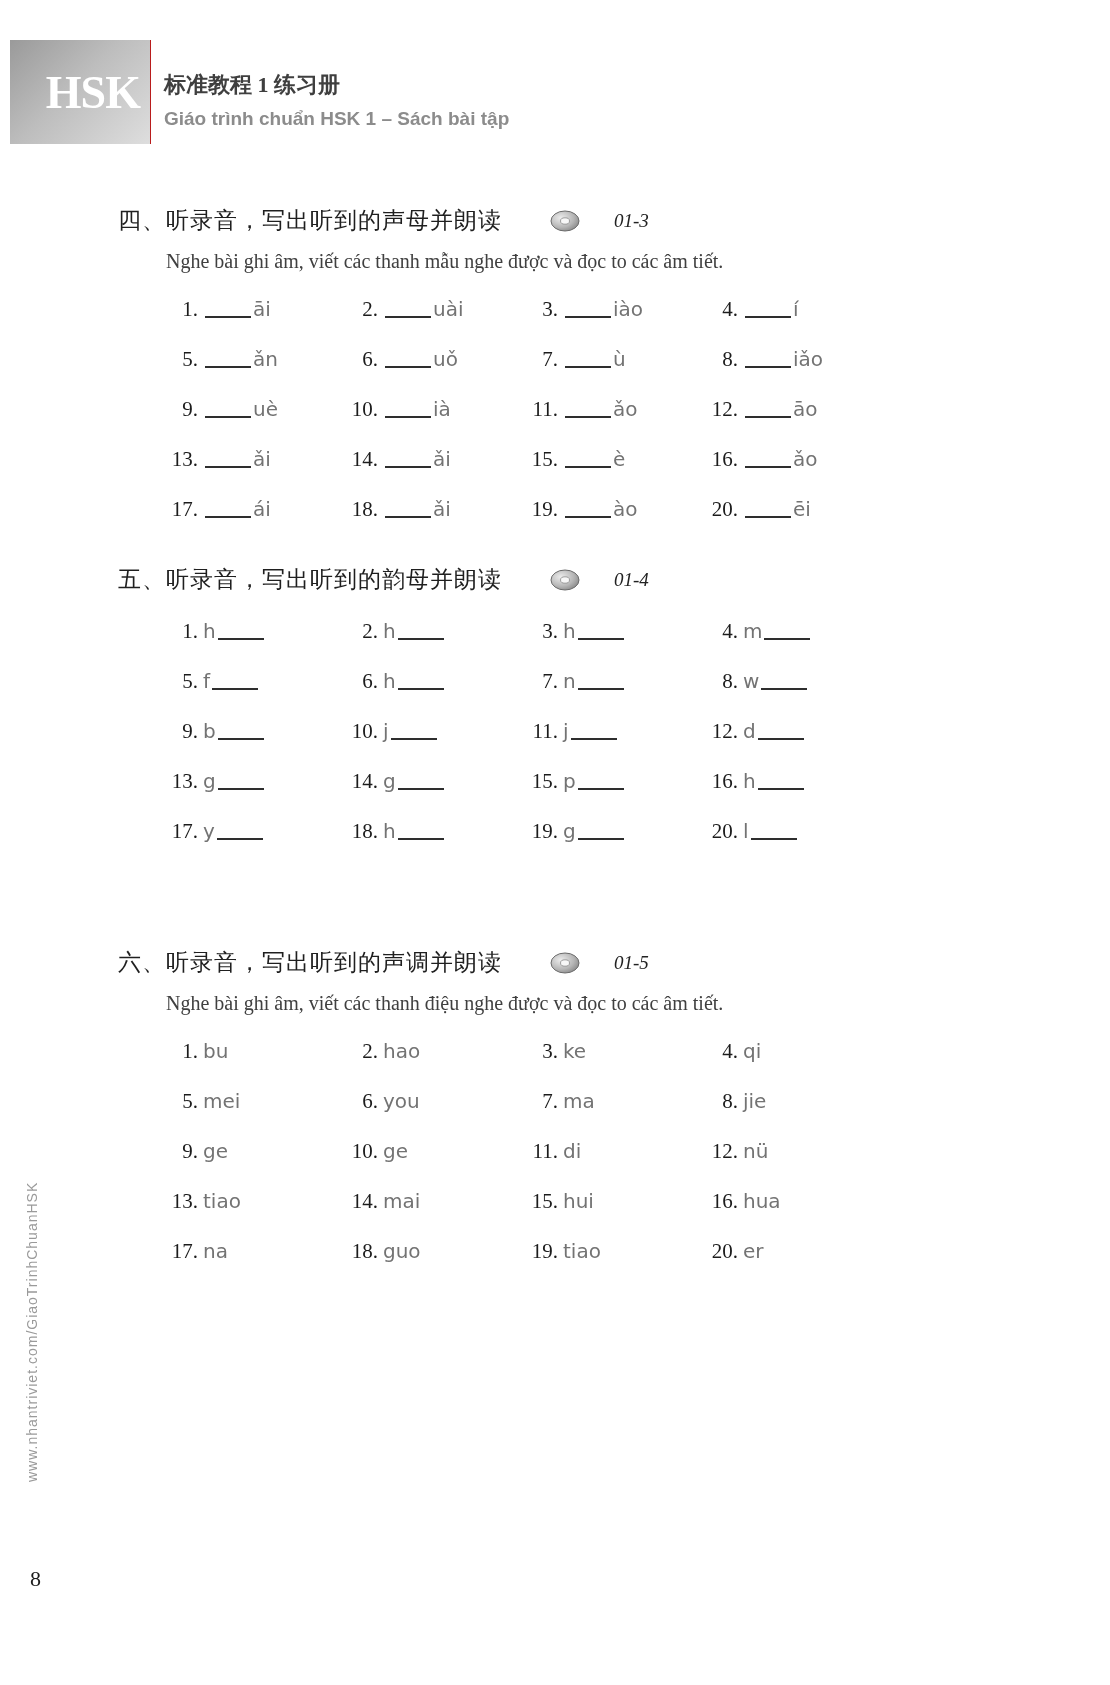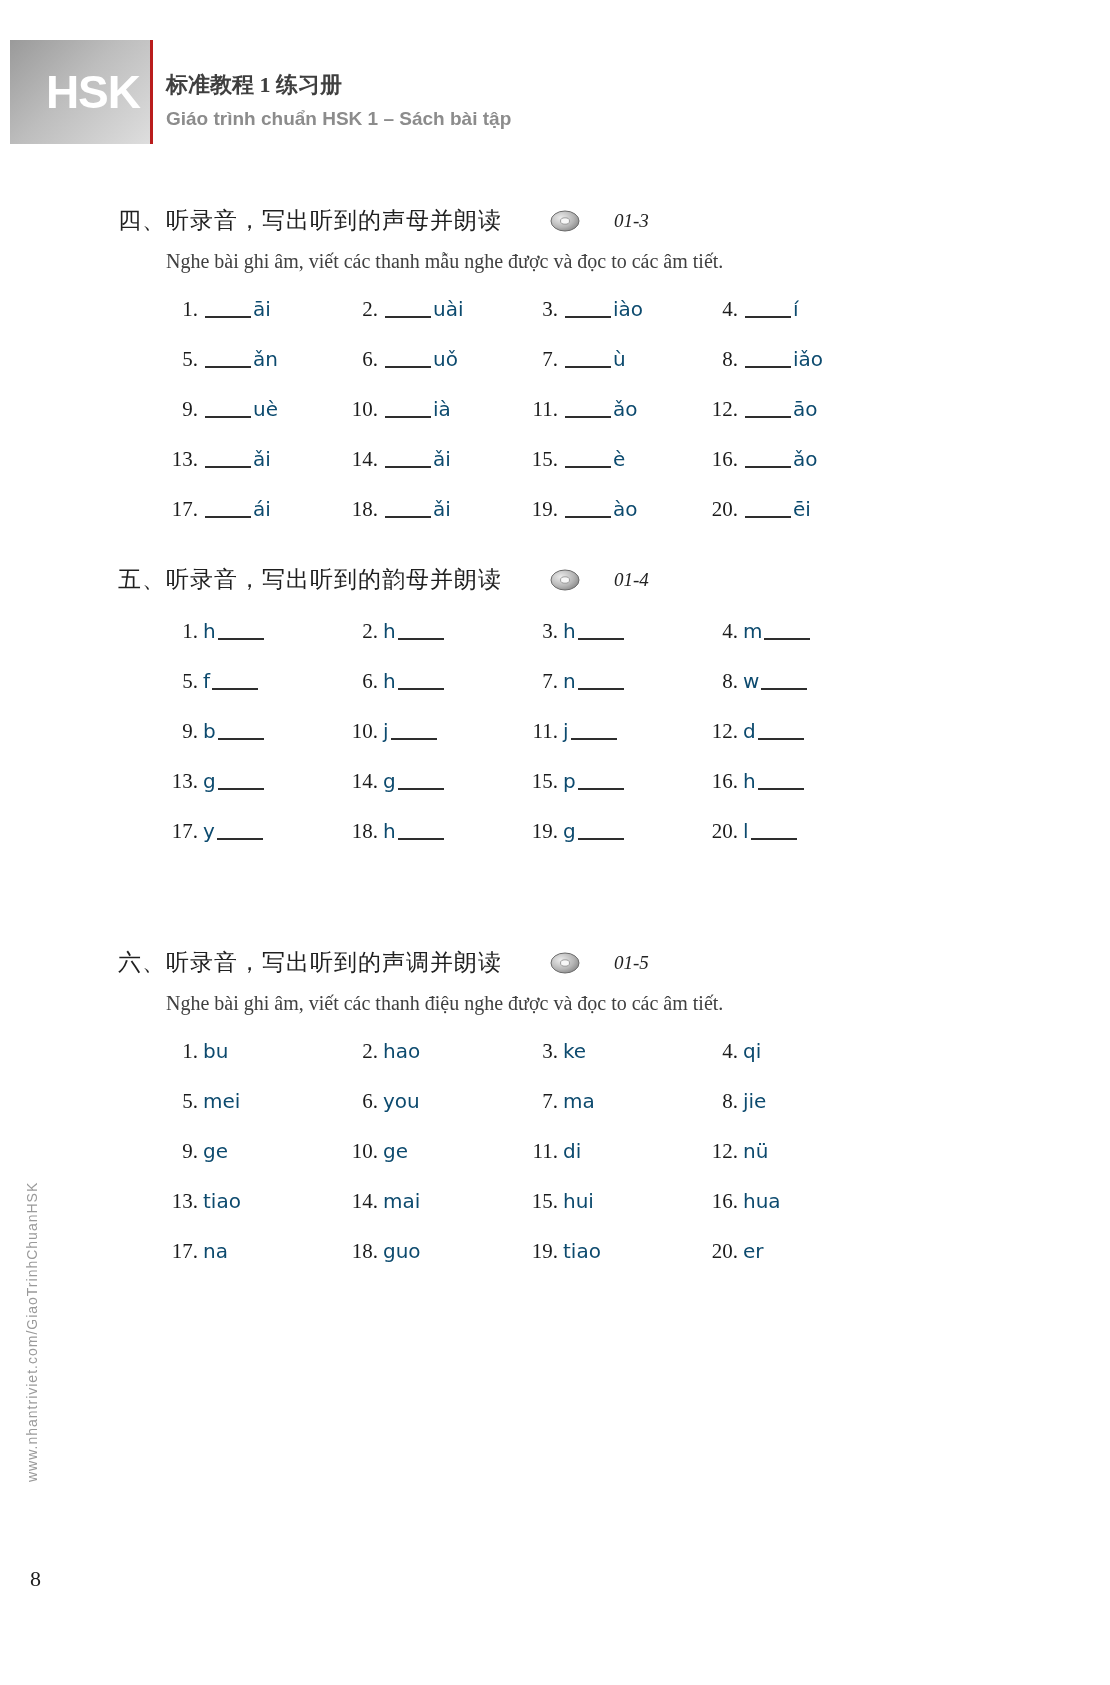--- a/index.html
+++ b/index.html
@@ -15,24 +15,24 @@
 
   
   .header { position: absolute; top: 40px; left: 10px; display: flex; align-items: stretch; }
   .logo-box {
     width: 140px; height: 104px;
     background: linear-gradient(135deg, #9a9a9a 0%, #bdbdbd 45%, #dedede 100%);
     display: flex; align-items: center; justify-content: flex-end;
     padding-right: 10px; box-sizing: border-box;
   }
   .logo-text {
-    font-family: Liberation Sans, sans-serif;
+    font-family: Liberation Serif, serif;
     font-weight: bold; font-size: 46px; color: #ffffff; letter-spacing: -1px;
   }
-  .titles { padding-left: 13px; padding-top: 30px; border-left: 3px solid #b91c1c; }
+  .titles { padding-left: 13px; padding-top: 30px; border-left: 1px solid #b91c1c; }
   .title-cn {
     font-size: 22px; color: #3f3f3f; font-weight: bold;
     font-family: "Liberation Serif", "DejaVu Serif", serif;
   }
   .title-vi {
     margin-top: 8px; font-size: 19px; color: #8c8c8c; font-weight: bold;
     font-family: "Liberation Sans", "DejaVu Sans", sans-serif;
   }
 
   
@@ -60,21 +60,21 @@
     grid-template-columns: repeat(4, 180px);
     grid-auto-rows: 50px;
   }
   .item { display: flex; align-items: baseline; height: 28px; }
   .num {
     width: 38px; text-align: right; margin-right: 5px;
     font-size: 21px; color: #1c1c1c;
     font-family: "Liberation Serif", "DejaVu Serif", serif;
   }
   .content {
-    font-size: 20px; color: #0c4a6e;
+    font-size: 20px; color: #737373;
     font-family: "DejaVu Sans", "Liberation Sans", sans-serif;
   }
   .blank {
     display: inline-block; width: 46px; height: 2px;
     border-bottom: 2px solid #2e2e2e;
     margin: 0 2px; position: relative; top: 2px;
   }
 
   
   .watermark {

